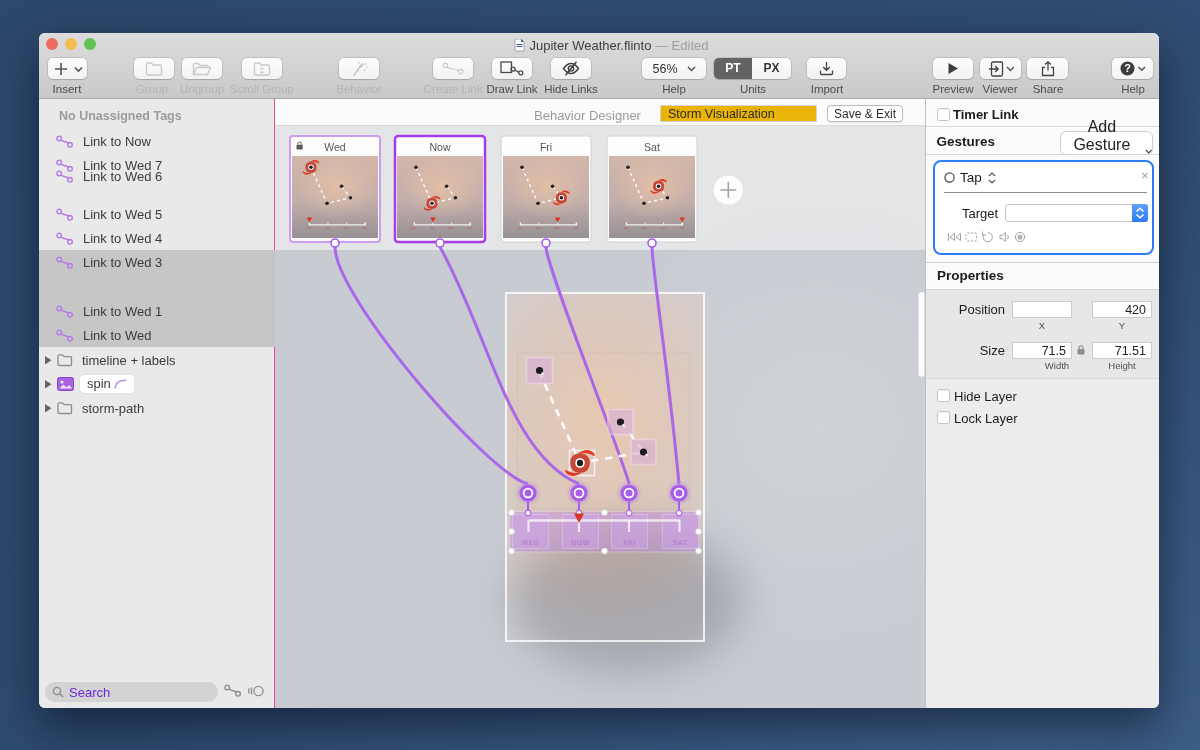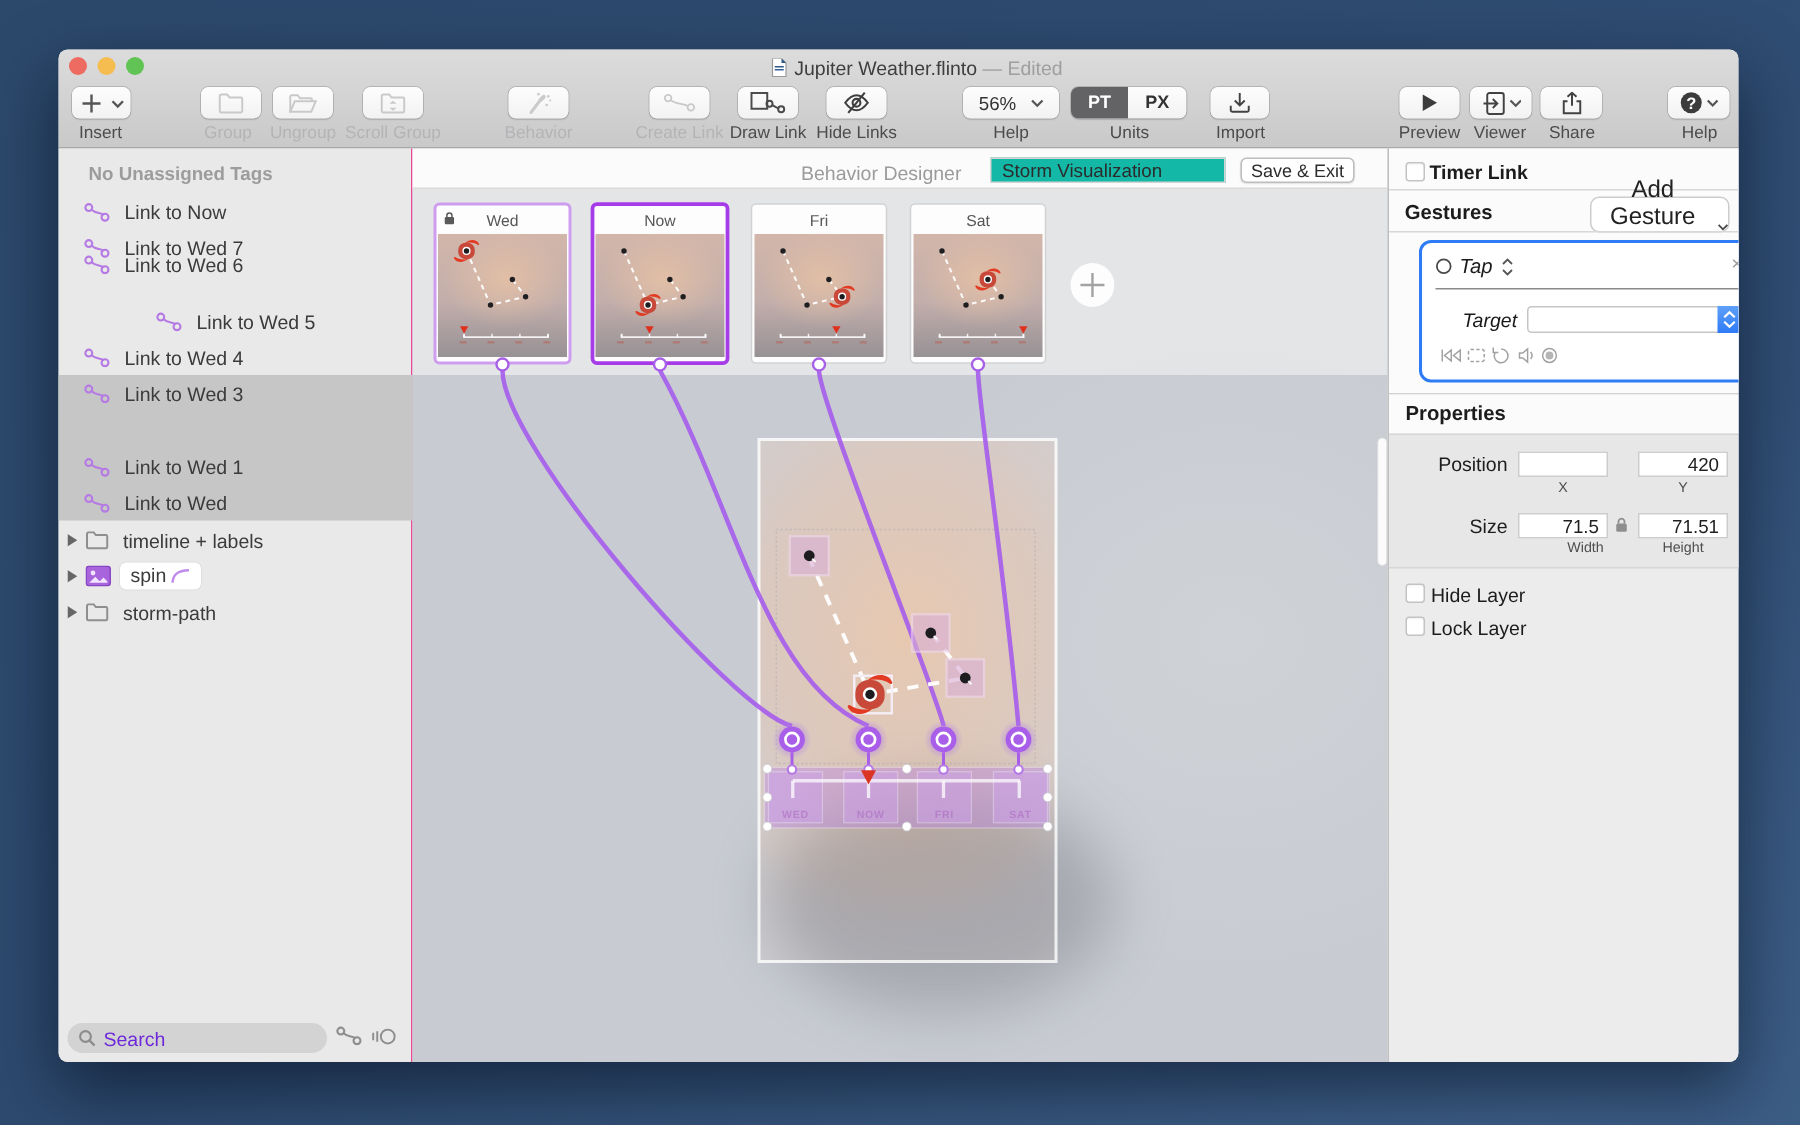--- a/index.html
+++ b/index.html
@@ -44,21 +44,21 @@
   #sbhead { position:absolute; left:20px; top:10px; font-size:12.5px; font-weight:bold; color:#9c9c9c; }
   .srow { position:absolute; left:0; width:236px; height:24px; font-size:13px; color:#3b3b3b;
      display:flex; align-items:center; }
   #selblock { position:absolute; left:0; top:151px; width:236px; height:97px; background:#c6c6c6; }
   #searchbox { position:absolute; left:6px; top:583px; width:173px; height:20px; border-radius:10px;
      background:#d3d3d4; color:#6d28d9; font-size:13px; display:flex; align-items:center; }
   
   #bdbar { position:absolute; left:236px; top:66px; width:650px; height:27px; background:#fbfbfb;
      border-bottom:1px solid #d9d9d9; }
   #bdtitle { position:absolute; left:259px; top:9px; font-size:13px; color:#9b9b9b; }
-  #bdinput { position:absolute; left:385px; top:5.5px; width:157px; height:17.5px; background:#14b8a6;
+  #bdinput { position:absolute; left:385px; top:5.5px; width:157px; height:17.5px; background:#eab308;
      border:1px solid #d4d4d4; font-size:12.5px; color:#2b2b2b; padding-left:7px; line-height:16px;}
   #bdsave { position:absolute; left:552px; top:6px; width:76px; height:17px; background:#fff;
      border:0.5px solid #bdbdbd; border-radius:4px; font-size:12px; color:#2b2b2b; text-align:center;
      line-height:16px; box-shadow:0 0.5px 1px rgba(0,0,0,0.1);}
   
   #canvas { position:absolute; left:236px; top:93px; width:650px; height:582px; background:#c9cdd3; }
   
   #rpanel { position:absolute; left:886px; top:66px; width:234px; height:609px;
      background:#ececec; border-left:1px solid #c0c0c0; font-size:13px; color:#262626; }
   .sep { position:absolute; left:0; width:234px; height:1px; background:#d8d8d8; }
@@ -243,21 +243,21 @@
           <use href="#linkicon"></use>
         </svg>
         <span style="margin-left:9px;">Link to Wed 7</span>
       </div>
     <div class="srow" style="top:65px;text-align:right;">
         <svg width="18" height="13" viewBox="0 0 18 13" style="margin-left:17px;">
           <use href="#linkicon"></use>
         </svg>
         <span style="margin-left:9px;">Link to Wed 6</span>
       </div>
-    <div class="srow" style="top:103px;padding-left:48px;">
+    <div class="srow" style="top:103px;">
         <svg width="18" height="13" viewBox="0 0 18 13" style="margin-left:17px;">
           <use href="#linkicon"></use>
         </svg>
         <span style="margin-left:9px;">Link to Wed 5</span>
       </div>
     <div class="srow" style="top:127px;">
         <svg width="18" height="13" viewBox="0 0 18 13" style="margin-left:17px;">
           <use href="#linkicon"></use>
         </svg>
         <span style="margin-left:9px;">Link to Wed 4</span>
@@ -558,21 +558,21 @@
     <div style="position:absolute;left:0;top:0;width:234px;height:163px;background:#fbfbfc;"></div>
     <div class="cb" style="left:10.5px;top:8.5px;"></div>
     <div class="rlabel" style="left:27px;top:8px;font-weight:bold;">Timer Link</div>
     <div class="sep" style="top:27px;"></div>
     <div class="rlabel" style="left:10.5px;top:35px;font-weight:bold;font-size:13.5px;">Gestures</div>
     <div style="position:absolute;left:134px;top:32px;width:93px;height:24px;background:#fff;border:1px solid #cccccc;border-radius:6px;font-size:16px;color:#222;text-align:center;line-height:18px;display:flex;align-items:flex-end;justify-content:center;">Add Gesture <svg width="8" height="5" viewBox="0 0 8 5" style="margin-left:2px;">
           <path d="M0.8 0.8 L4 4 L7.2 0.8" fill="none" stroke="#444" stroke-width="1.3"></path>
         </svg></div>
     <div class="sep" style="top:55px;"></div>
 
-    <div style="position:absolute;left:20px;top:61px;width:221px;height:95px;background:#fff;border:2px solid #2e7bf6;border-radius:8px;font-style:italic;">
+    <div style="position:absolute;left:7px;top:61px;width:221px;height:95px;background:#fff;border:2px solid #2e7bf6;border-radius:8px;">
       <svg width="11" height="11" viewBox="0 0 11 11" style="position:absolute;left:9px;top:10px;">
           <circle cx="5.5" cy="5.5" r="4.6" fill="none" stroke="#4a4a4a" stroke-width="1.2"></circle>
         </svg>
       <div style="position:absolute;left:25px;top:8px;font-size:13.5px;color:#1a1a1a;">Tap</div>
       <svg width="8" height="12" viewBox="0 0 8 12" style="position:absolute;left:53px;top:10px;">
           <path d="M1 4 L4 1 L7 4 M1 8 L4 11 L7 8" fill="none" stroke="#555" stroke-width="1.2"></path>
         </svg>
       <div style="position:absolute;left:206px;top:6px;font-size:13px;color:#9a9a9a;">×</div>
       <div style="position:absolute;left:9px;top:30px;width:203px;height:1px;background:#8b8b8b;"></div>
       <div style="position:absolute;left:27px;top:44px;font-size:13px;color:#1a1a1a;">Target</div>

